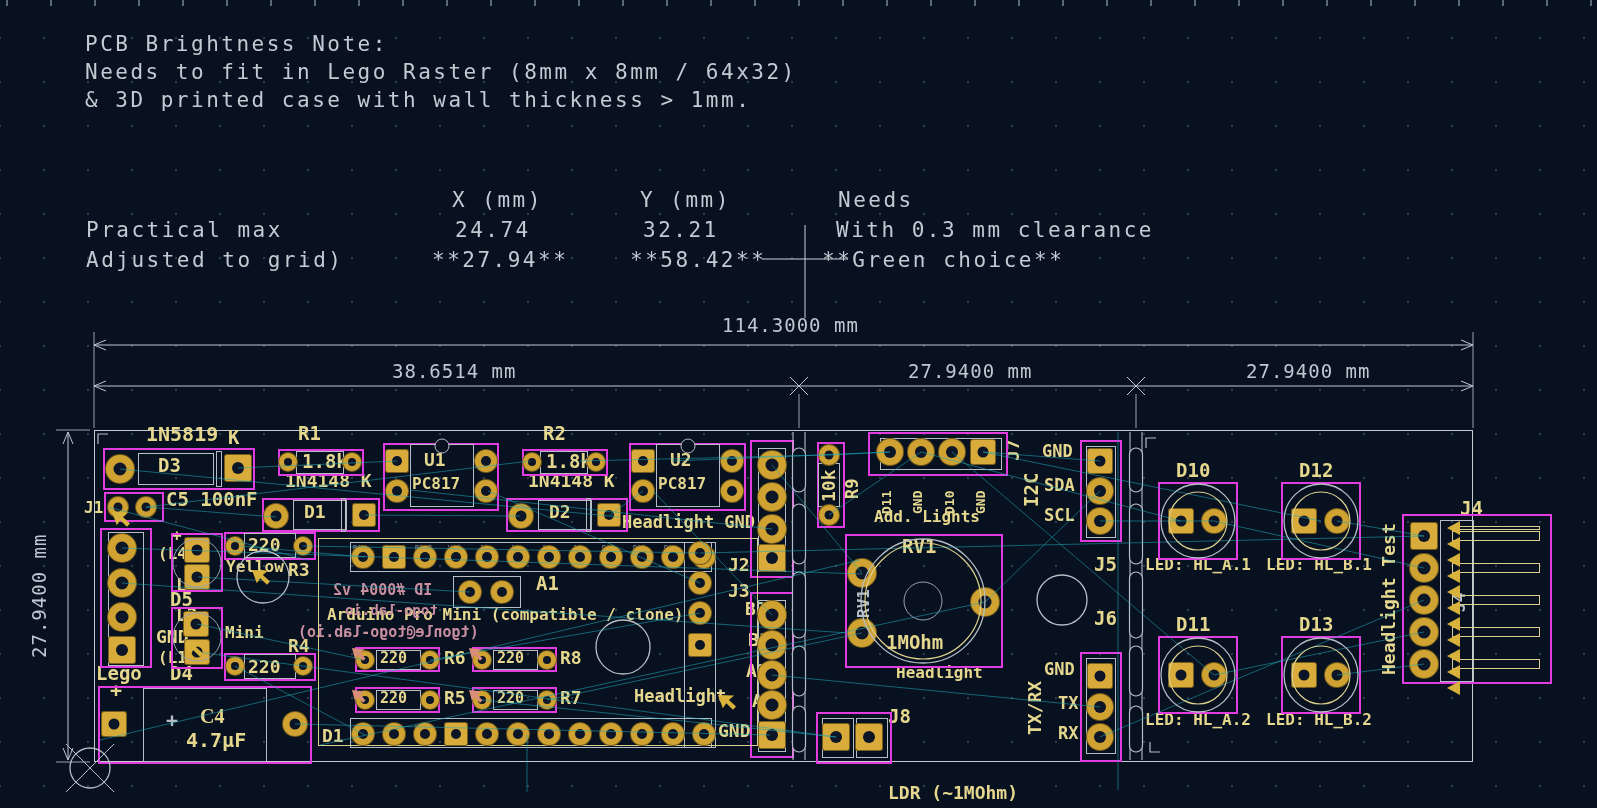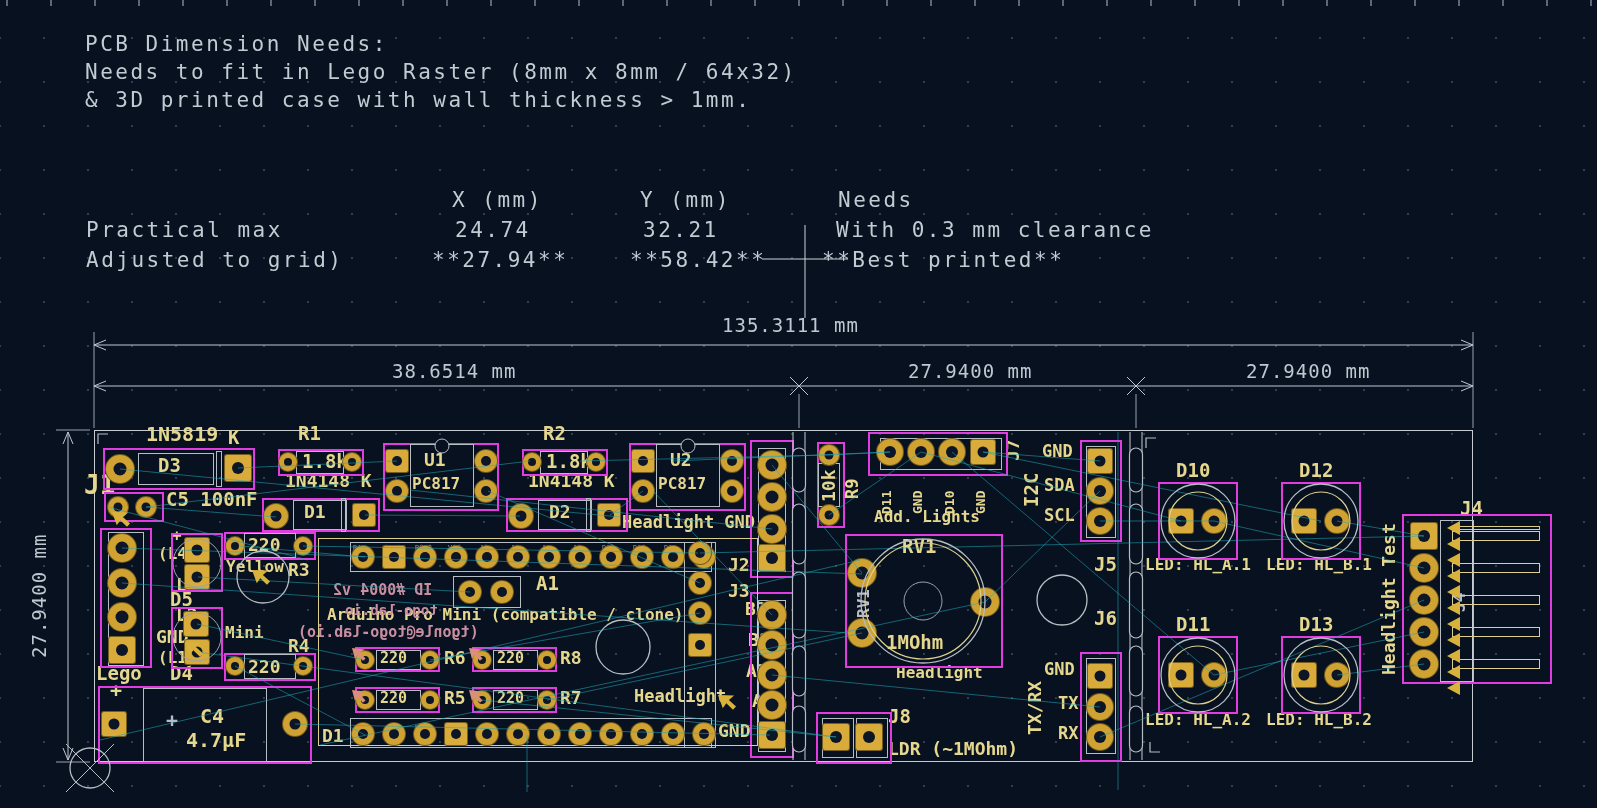--- a/index.html
+++ b/index.html
@@ -29,35 +29,35 @@
   .hole{position:absolute;left:50%;top:50%;transform:translate(-50%,-50%);background:#0d1626;border-radius:50%;}
   #overlay{position:absolute;left:0;top:0;width:1597px;height:808px;pointer-events:none;}
 </style>
 </head>
 <body>
 
 <div id="canvas">
   <div class="topticks"></div>
   <div class="board"></div>
   <div id="parts">
-      <div class="lbl n" style="left: 85px; top: 34px; font-size: 21px;">PCB Dimension Needs:</div>
+      <div class="lbl n" style="left: 85px; top: 34px; font-size: 21px;">PCB Brightness Note:</div>
       <div class="lbl n" style="left: 85px; top: 62px; font-size: 21px;">Needs to fit in Lego Raster (8mm x 8mm / 64x32)</div>
       <div class="lbl n" style="left: 85px; top: 90px; font-size: 21px;">&amp; 3D printed case with wall thickness &gt; 1mm.</div>
       <div class="lbl n" style="left: 452px; top: 190px; font-size: 21px;">X (mm)</div>
       <div class="lbl n" style="left: 640px; top: 190px; font-size: 21px;">Y (mm)</div>
       <div class="lbl n" style="left: 838px; top: 190px; font-size: 21px;">Needs</div>
       <div class="lbl n" style="left: 86px; top: 220px; font-size: 21px;">Practical max</div>
       <div class="lbl n" style="left: 455px; top: 220px; font-size: 21px;">24.74</div>
       <div class="lbl n" style="left: 643px; top: 220px; font-size: 21px;">32.21</div>
       <div class="lbl n" style="left: 836px; top: 220px; font-size: 21px;">With 0.3 mm clearance</div>
       <div class="lbl n" style="left: 86px; top: 250px; font-size: 21px;">Adjusted to grid)</div>
       <div class="lbl n" style="left: 432px; top: 250px; font-size: 21px;">**27.94**</div>
       <div class="lbl n" style="left: 630px; top: 250px; font-size: 21px;">**58.42**</div>
-      <div class="lbl n" style="left: 822px; top: 250px; font-size: 21px;">**Best printed**</div>
-      <div class="lbl d" style="left: 722px; top: 316px; font-size: 19px;">135.3111 mm</div>
+      <div class="lbl n" style="left: 822px; top: 250px; font-size: 21px;">**Green choice**</div>
+      <div class="lbl d" style="left: 722px; top: 316px; font-size: 19px;">114.3000 mm</div>
       <div class="lbl d" style="left: 392px; top: 362px; font-size: 19px;">38.6514 mm</div>
       <div class="lbl d" style="left: 908px; top: 362px; font-size: 19px;">27.9400 mm</div>
       <div class="lbl d" style="left: 1246px; top: 362px; font-size: 19px;">27.9400 mm</div>
       <div class="lbl d rot" style="left: 30px; top: 658px; font-size: 19px;">27.9400 mm</div>
       <div class="lbl s" style="left: 146px; top: 424px; font-size: 20px;">1N5819</div>
       <div class="lbl s" style="left: 228px; top: 428px; font-size: 19px;">K</div>
       <div class="lbl s" style="left: 158px; top: 456px; font-size: 19px;">D3</div>
       <div class="lbl s" style="left: 298px; top: 424px; font-size: 19px;">R1</div>
       <div class="lbl s" style="left: 302px; top: 452px; font-size: 19px;">1.8k</div>
       <div class="lbl s" style="left: 543px; top: 424px; font-size: 19px;">R2</div>
@@ -65,37 +65,37 @@
       <div class="lbl s" style="left: 424px; top: 451px; font-size: 18px;">U1</div>
       <div class="lbl s" style="left: 412px; top: 476px; font-size: 16px;">PC817</div>
       <div class="lbl s" style="left: 670px; top: 451px; font-size: 18px;">U2</div>
       <div class="lbl s" style="left: 658px; top: 476px; font-size: 16px;">PC817</div>
       <div class="lbl s" style="left: 166px; top: 490px; font-size: 19px;">C5 100nF</div>
       <div class="lbl s" style="left: 285px; top: 472px; font-size: 18px;">1N4148 K</div>
       <div class="lbl s" style="left: 304px; top: 503px; font-size: 18px;">D1</div>
       <div class="lbl s" style="left: 528px; top: 472px; font-size: 18px;">1N4148 K</div>
       <div class="lbl s" style="left: 549px; top: 503px; font-size: 18px;">D2</div>
       <div class="lbl s" style="left: 622px; top: 514px; font-size: 17px;">Headlight GND</div>
-      <div class="lbl s" style="left: 84px; top: 472px; font-size: 26px; text-align: center;">J1</div>
+      <div class="lbl s" style="left: 84px; top: 500px; font-size: 16px; text-align: center;">J1</div>
       <div class="lbl s" style="left: 172px; top: 528px; font-size: 16px;">+</div>
       <div class="lbl s" style="left: 158px; top: 546px; font-size: 16px;">(L4)</div>
       <div class="lbl s" style="left: 176px; top: 576px; font-size: 18px;">L3</div>
       <div class="lbl s" style="left: 176px; top: 606px; font-size: 18px;">L2</div>
       <div class="lbl s" style="left: 156px; top: 628px; font-size: 18px;">GND</div>
       <div class="lbl s" style="left: 158px; top: 650px; font-size: 16px;">(L1)</div>
       <div class="lbl s" style="left: 96px; top: 664px; font-size: 19px;">Lego</div>
       <div class="lbl s" style="left: 170px; top: 590px; font-size: 19px;">D5</div>
       <div class="lbl s" style="left: 170px; top: 664px; font-size: 19px;">D4</div>
       <div class="lbl s" style="left: 248px; top: 536px; font-size: 18px;">220</div>
       <div class="lbl s" style="left: 226px; top: 559px; font-size: 16px;">Yellow</div>
       <div class="lbl s" style="left: 288px; top: 561px; font-size: 18px;">R3</div>
       <div class="lbl s" style="left: 225px; top: 625px; font-size: 16px;">Mini</div>
       <div class="lbl s" style="left: 288px; top: 637px; font-size: 18px;">R4</div>
       <div class="lbl s" style="left: 248px; top: 658px; font-size: 18px;">220</div>
-      <div class="lbl s" style="left: 200px; top: 706px; font-size: 20px;">C4</div>
+      <div class="lbl s" style="left: 200px; top: 706px; font-size: 20px; font-family: Liberation Serif, serif;">C4</div>
       <div class="lbl s" style="left: 186px; top: 730px; font-size: 20px;">4.7µF</div>
       <div class="lbl s" style="left: 110px; top: 680px; font-size: 20px;">+</div>
       <div class="lbl f" style="left: 166px; top: 710px; font-size: 20px;">+</div>
       <div class="lbl s" style="left: 536px; top: 574px; font-size: 19px;">A1</div>
       <div class="lbl s" style="left: 327px; top: 607px; font-size: 16px;">Arduino Pro Mini (compatible / clone)</div>
       <div class="lbl b" style="left: 333px; top: 583px; font-size: 15px;">ID #0004 v2</div>
       <div class="lbl b" style="left: 345px; top: 603px; font-size: 14px;">togo-lab.io</div>
       <div class="lbl b" style="left: 298px; top: 625px; font-size: 15px;">(tgonle@togo-lab.io)</div>
       <div class="lbl s" style="left: 380px; top: 651px; font-size: 15px;">220</div>
       <div class="lbl s" style="left: 444px; top: 649px; font-size: 18px;">R6</div>
@@ -126,21 +126,21 @@
       <div class="lbl s" style="left: 1042px; top: 443px; font-size: 17px;">GND</div>
       <div class="lbl s" style="left: 1044px; top: 477px; font-size: 17px;">SDA</div>
       <div class="lbl s" style="left: 1044px; top: 507px; font-size: 17px;">SCL</div>
       <div class="lbl s" style="left: 1094px; top: 555px; font-size: 19px;">J5</div>
       <div class="lbl s" style="left: 1094px; top: 609px; font-size: 19px;">J6</div>
       <div class="lbl s" style="left: 902px; top: 537px; font-size: 19px;">RV1</div>
       <div class="lbl f rot" style="left: 856px; top: 618px; font-size: 16px;">RV1</div>
       <div class="lbl s" style="left: 886px; top: 633px; font-size: 19px;">1MOhm</div>
       <div class="lbl s" style="left: 896px; top: 665px; font-size: 16px;">Headlight</div>
       <div class="lbl s" style="left: 888px; top: 707px; font-size: 19px;">J8</div>
-      <div class="lbl s" style="left: 888px; top: 740px; font-size: 18px;">LDR (~1MOhm)</div>
+      <div class="lbl s" style="left: 888px; top: 784px; font-size: 18px;">LDR (~1MOhm)</div>
       <div class="lbl s rot" style="left: 1026px; top: 735px; font-size: 18px;">TX/RX</div>
       <div class="lbl s" style="left: 1044px; top: 661px; font-size: 17px;">GND</div>
       <div class="lbl s" style="left: 1058px; top: 695px; font-size: 17px;">TX</div>
       <div class="lbl s" style="left: 1058px; top: 725px; font-size: 17px;">RX</div>
       <div class="lbl s" style="left: 1176px; top: 461px; font-size: 19px;">D10</div>
       <div class="lbl s" style="left: 1299px; top: 461px; font-size: 19px;">D12</div>
       <div class="lbl s" style="left: 1176px; top: 615px; font-size: 19px;">D11</div>
       <div class="lbl s" style="left: 1299px; top: 615px; font-size: 19px;">D13</div>
       <div class="lbl s" style="left: 1145px; top: 557px; font-size: 16px;">LED: HL_A.1</div>
       <div class="lbl s" style="left: 1266px; top: 557px; font-size: 16px;">LED: HL_B.1</div>

